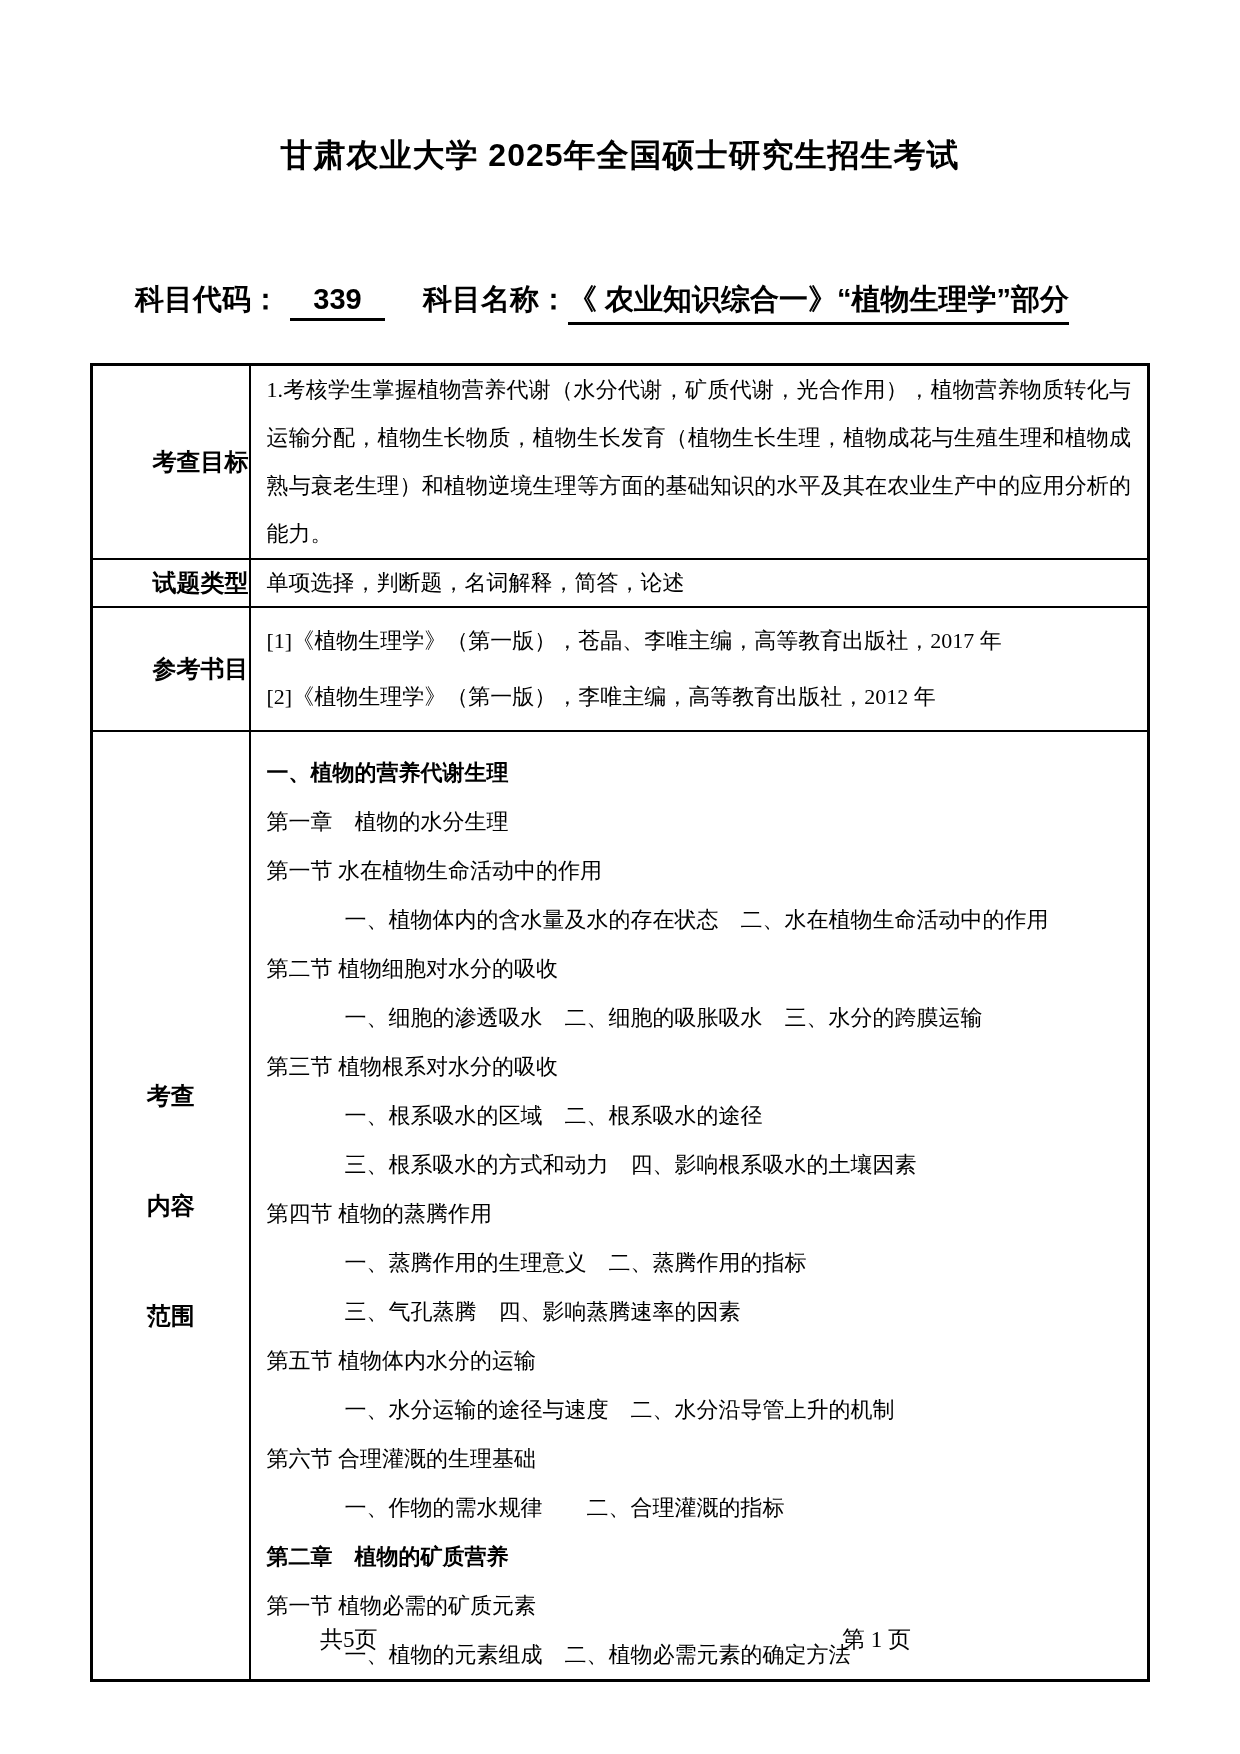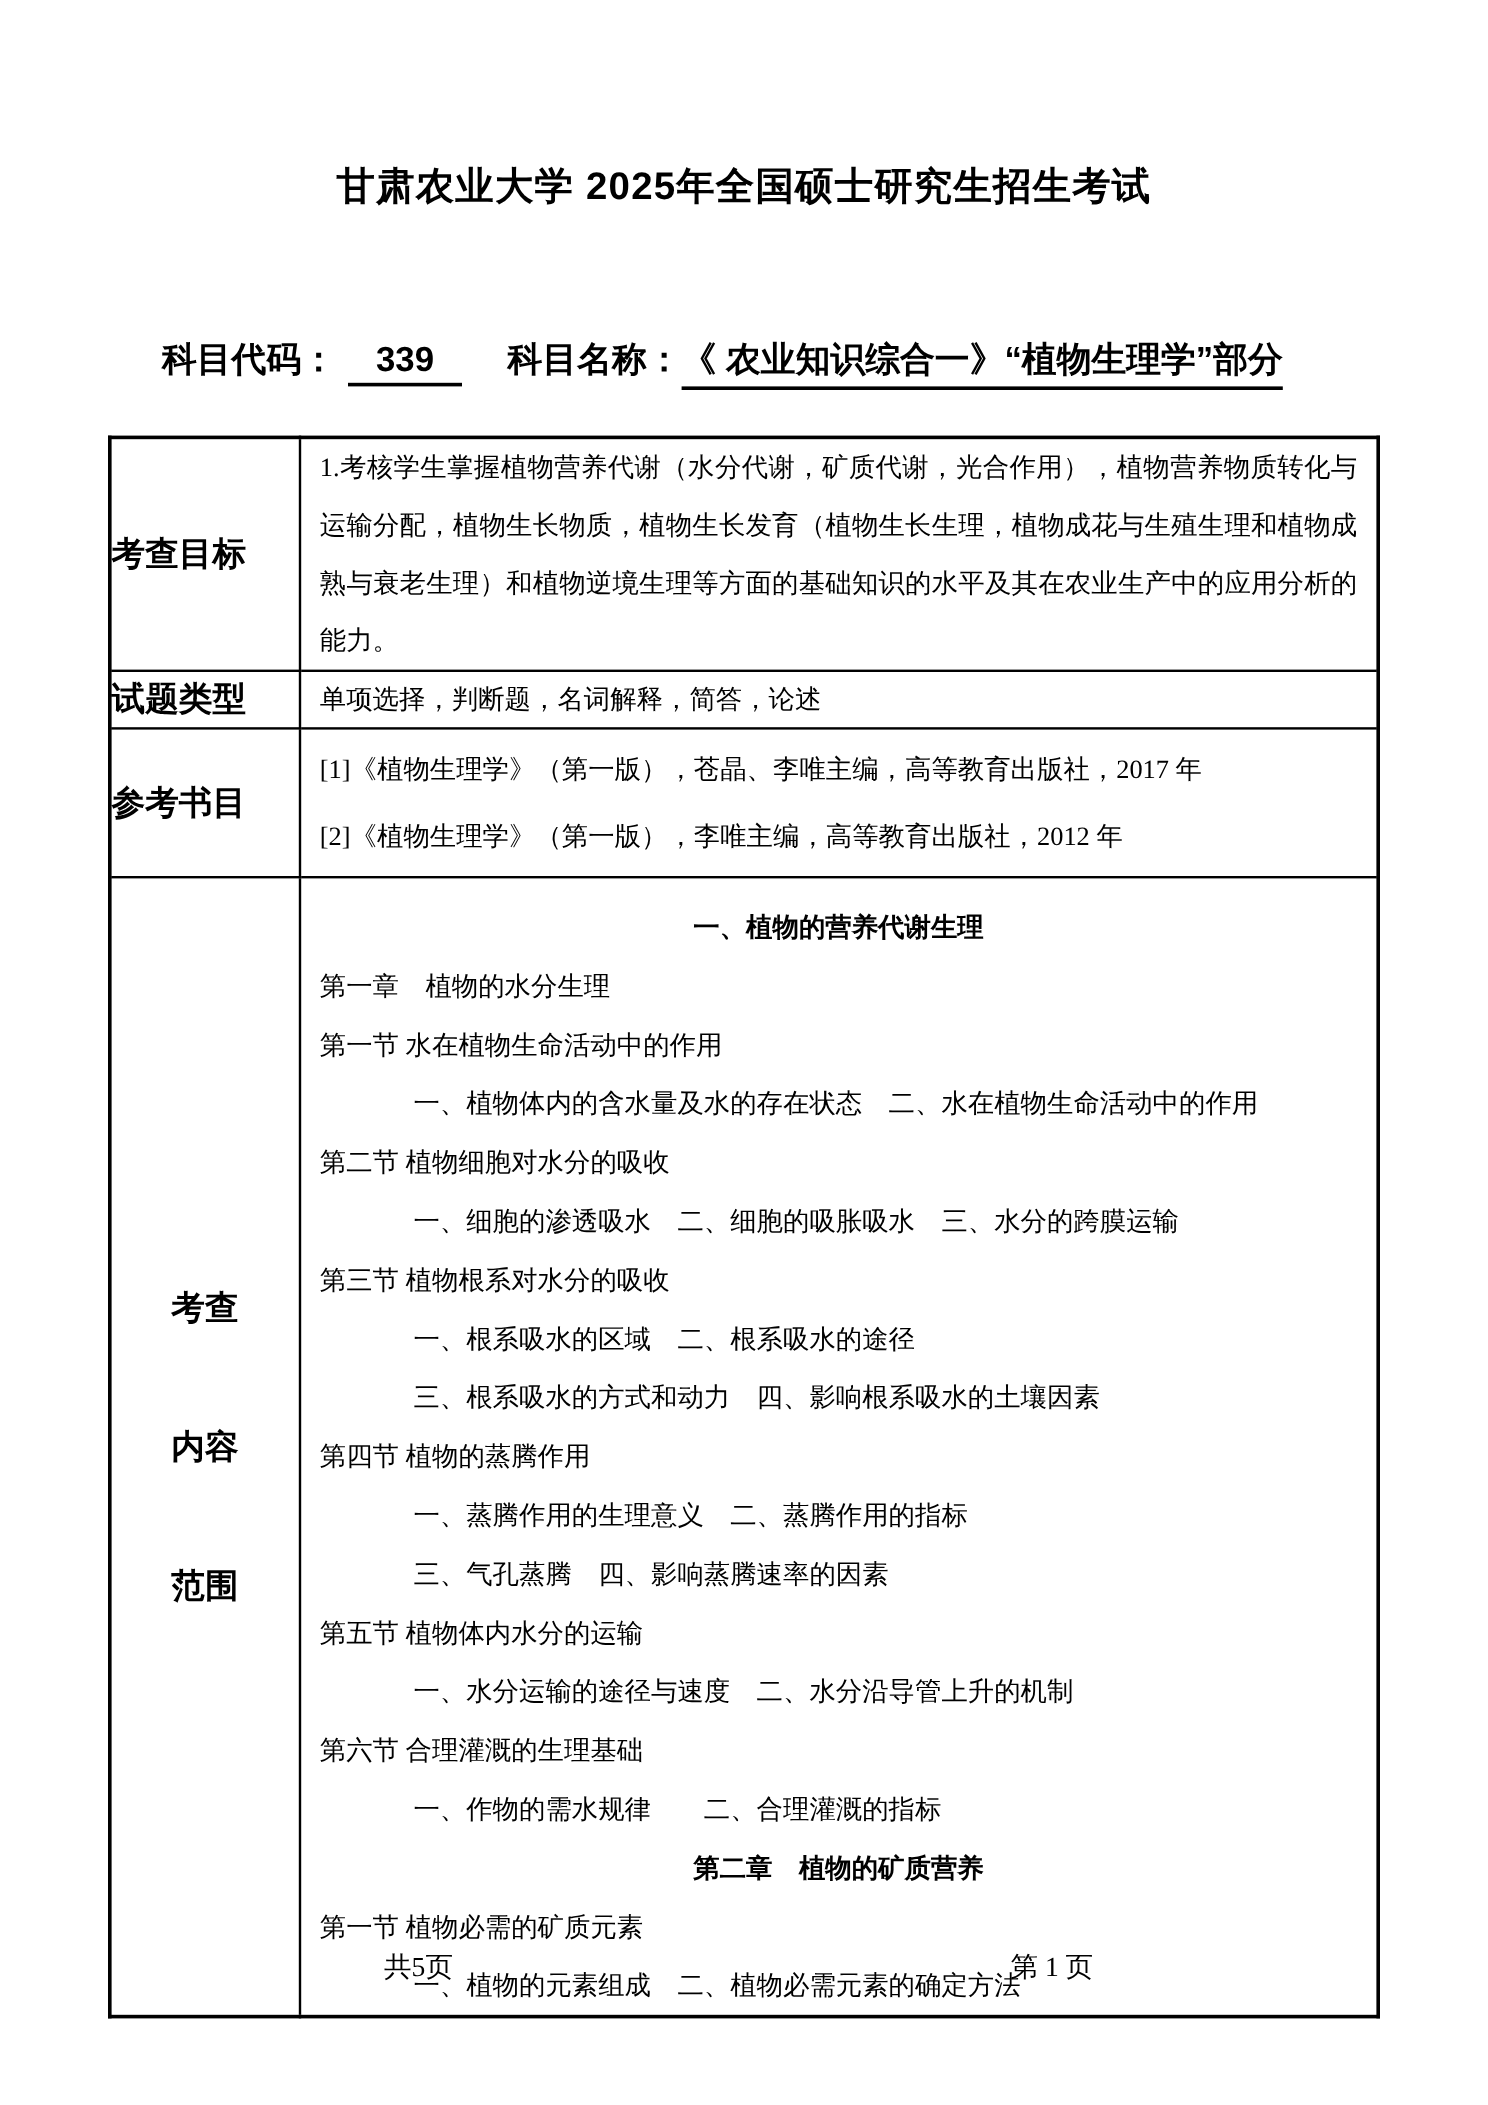--- a/index.html
+++ b/index.html
@@ -47,23 +47,23 @@
     border-collapse:collapse;
     table-layout:fixed;
     border:3px solid #000;
   }
   table.main-table td {
     border:2px solid #000;
     vertical-align:middle;
   }
   .label-col { width:158px; }
   .label-cell {
-    text-align:left;
+    text-align:right;
     font-family:"Liberation Sans", sans-serif;
-    font-weight:bold; font-size:28px;
+    font-weight:bold; font-size:24px;
   }
   .content-cell {
     font-size:22px;
     padding:0 16px;
   }
   tr.r1 { height:145px; }
   tr.r2 { height:46px; }
   tr.r3 { height:124px; }
   tr.r4 { height:934px; }
 
@@ -77,21 +77,20 @@
   .scope-label-wrap {
     display:flex; flex-direction:column;
     align-items:center; justify-content:center;
     gap:78px; height:100%;
   }
   .outline-line { line-height:49px; white-space:nowrap; }
   .outline-line.part-title,
   .outline-line.chapter-bold {
     font-family:"Liberation Sans", sans-serif;
     font-weight:bold;
-    text-align:center;
   }
   .outline-line.items { padding-left:78px; }
 
   .footer-left {
     position:absolute; top:1624px; left:320px;
     font-size:23px;
   }
   .footer-right {
     position:absolute; top:1624px; left:842px;
     font-size:23px;

